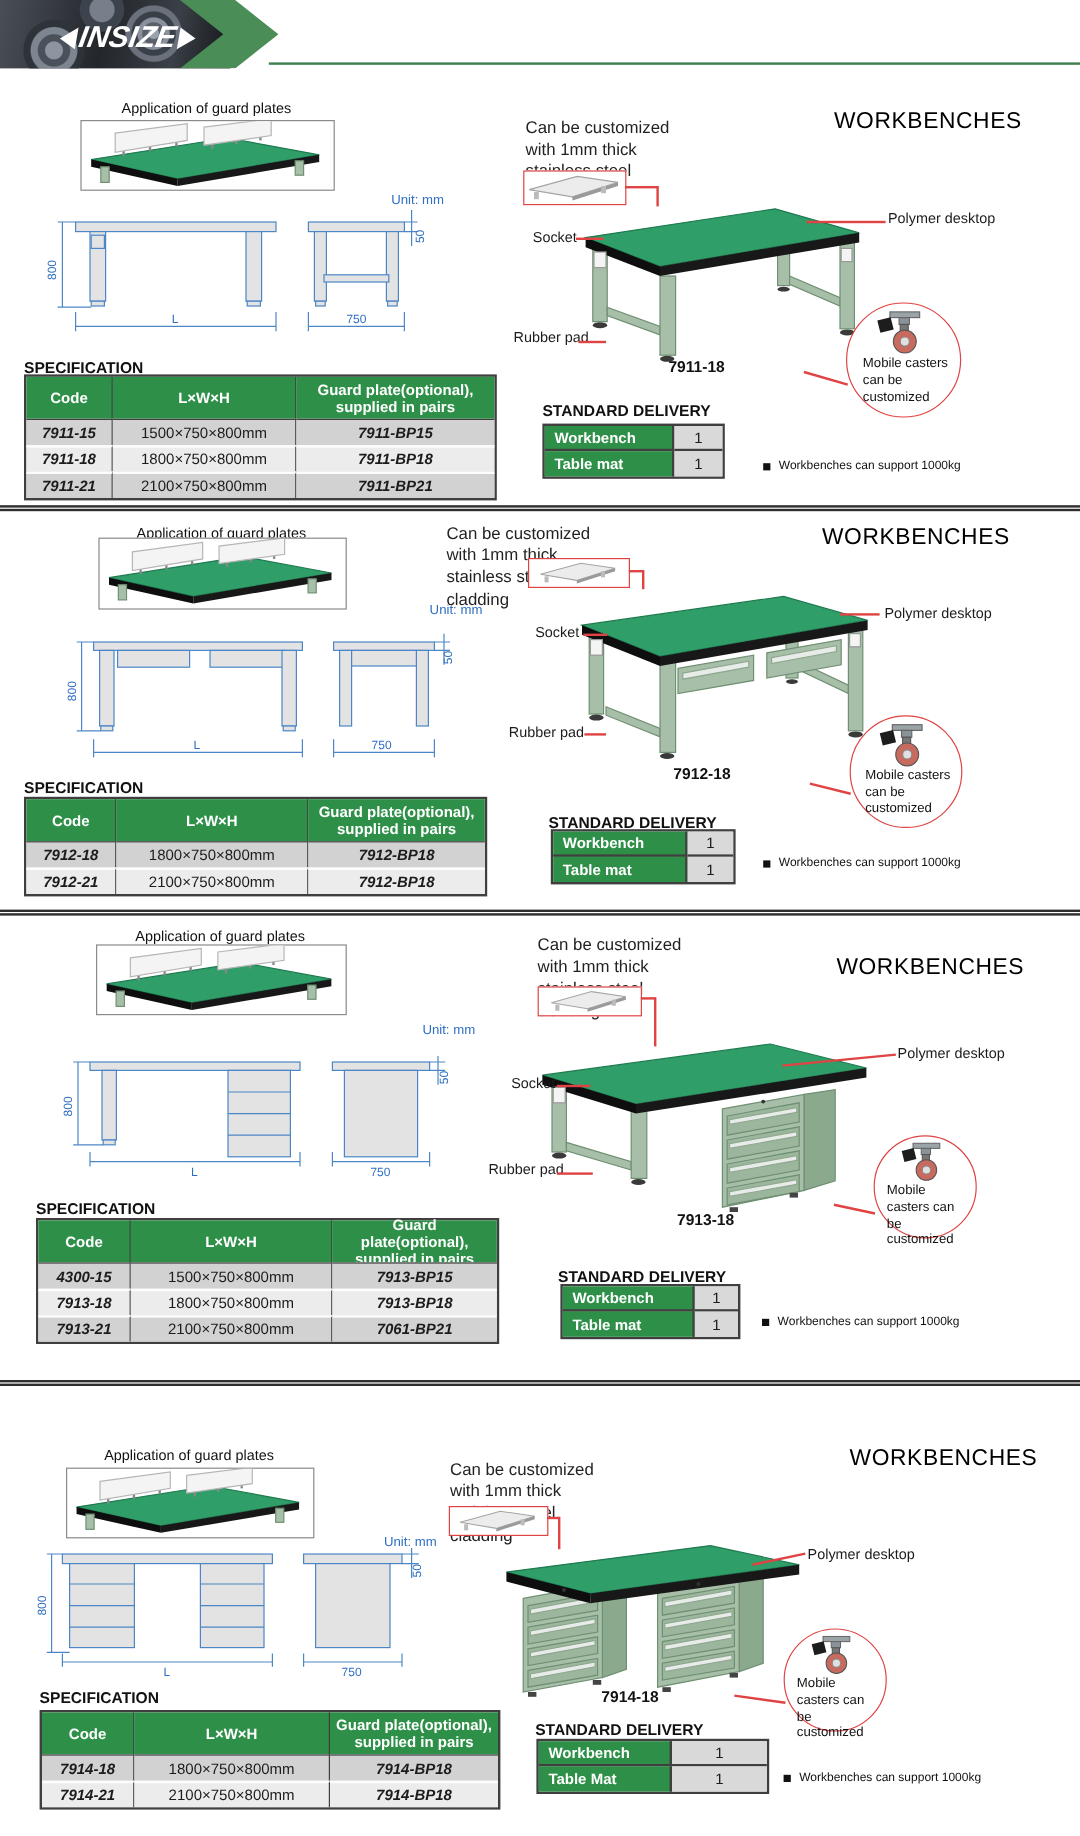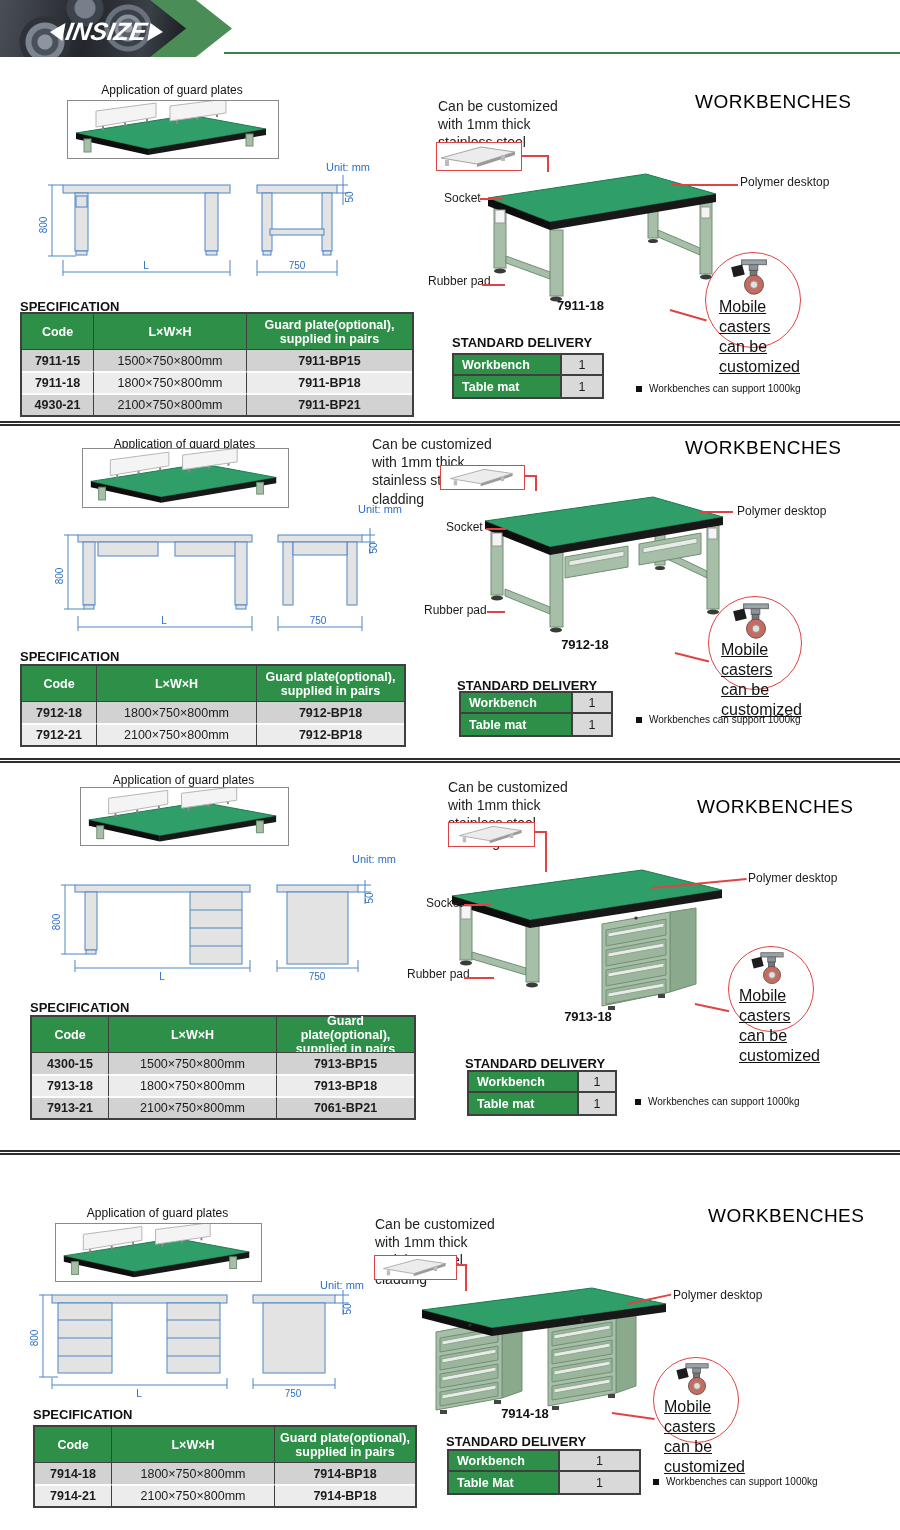--- a/index.html
+++ b/index.html
@@ -38,36 +38,36 @@
   .spec-title,.dlv-title{position:absolute;font-weight:bold;font-size:13px;color:#111;}
   .spec{position:absolute;display:grid;border:2px solid #3f3f3f;background:#fff;}
   .sh{background:#2e9048;color:#fff;font-weight:bold;font-size:12.5px;display:flex;align-items:center;justify-content:center;
       text-align:center;height:35px;border-right:1px solid #3f3f3f;line-height:1.12;padding:0 5px;box-sizing:border-box;}
   .sh.last{border-right:none;}
   .sc{font-size:12.5px;display:flex;align-items:center;justify-content:center;height:22px;
       border-right:1px solid #3f3f3f;border-top:2px solid #fdfdfd;box-sizing:border-box;}
   .sc.last{border-right:none;}
   .sc.ft{border-top:1px solid #3f3f3f;}
   .r1{background:#d2d2d2;}.r2{background:#ececec;}
-  .b{font-weight:bold;}
+  .b{font-weight:bold;font-style:italic;}
   .dlv{position:absolute;display:grid;border:2px solid #3f3f3f;background:#fff;}
   .dl{background:#2e9048;color:#fff;font-weight:bold;font-size:12.5px;height:21px;display:flex;align-items:center;
       padding-left:8px;border-right:2px solid #3f3f3f;border-bottom:2px solid #3f3f3f;box-sizing:border-box;}
   .dv{background:#d9d9d9;font-size:12.5px;height:21px;display:flex;align-items:center;justify-content:center;
       border-bottom:2px solid #3f3f3f;box-sizing:border-box;}
   .dl.nb,.dv.nb{border-bottom:none;}
   .note{position:absolute;font-size:10px;display:flex;align-items:center;gap:7px;color:#111;}
   .sq{width:6px;height:6px;background:#111;display:inline-block;flex:0 0 auto;}
   .tdraw{position:absolute;}
   .tdraw .shape{fill:#e3e3e3;stroke:#4c86c6;stroke-width:1;}
   .tdraw .dim{stroke:#4c86c6;stroke-width:1;fill:none;}
   .tdraw text{fill:#2e6fc4;font-size:10px;font-family:"Liberation Sans",sans-serif;}
   .bench{position:absolute;}
   .caster{position:absolute;border:1.5px solid #e04343;border-radius:50%;background:#fff;box-sizing:border-box;}
-  .caster-text{position:absolute;font-size:16px;line-height:1.25;color:#111;text-decoration:underline;}
+  .caster-text{position:absolute;font-size:11px;line-height:1.25;color:#111;}
 </style>
 </head>
 <body>
 
 <div class="page">
 
   <div>
     <div class="hdr-photo"></div>
     <div class="hdr-chevron"></div>
     <div class="logo">
@@ -132,21 +132,21 @@
     <div class="spec" style="left:20px;top:255px;grid-template-columns:72px 153px 165px;">
       <div class="sh">Code</div>
       <div class="sh">L×W×H</div>
       <div class="sh last">Guard plate(optional), supplied in pairs</div>
       <div class="sc ft r1 b">7911-15</div>
       <div class="sc ft r1">1500×750×800mm</div>
       <div class="sc ft r1 b last">7911-BP15</div>
       <div class="sc r2 b">7911-18</div>
       <div class="sc r2">1800×750×800mm</div>
       <div class="sc r2 b last">7911-BP18</div>
-      <div class="sc r1 b">4930-21</div>
+      <div class="sc r1 b">7911-21</div>
       <div class="sc r1">2100×750×800mm</div>
       <div class="sc r1 b last">7911-BP21</div>
     </div>
     <div class="customize" style="left:438px;top:40px;width:130px;">Can be customized with 1mm thick stainless steel cladding</div>
     <div class="inset" style="left:436px;top:85px;width:84px;height:27px;">
       <svg width="82" height="25" viewBox="0 0 82 25">
         <polygon points="4,15 44,4 78,9 40,21" fill="#ececec" stroke="#a5a5a5"></polygon>
         <polygon points="40,21 78,9 78,12 40,24" fill="#9a9a9a"></polygon>
         <rect x="8" y="17" width="4" height="6" fill="#bbb"></rect>
           <rect x="64" y="12" width="4" height="6" fill="#bbb"></rect>

